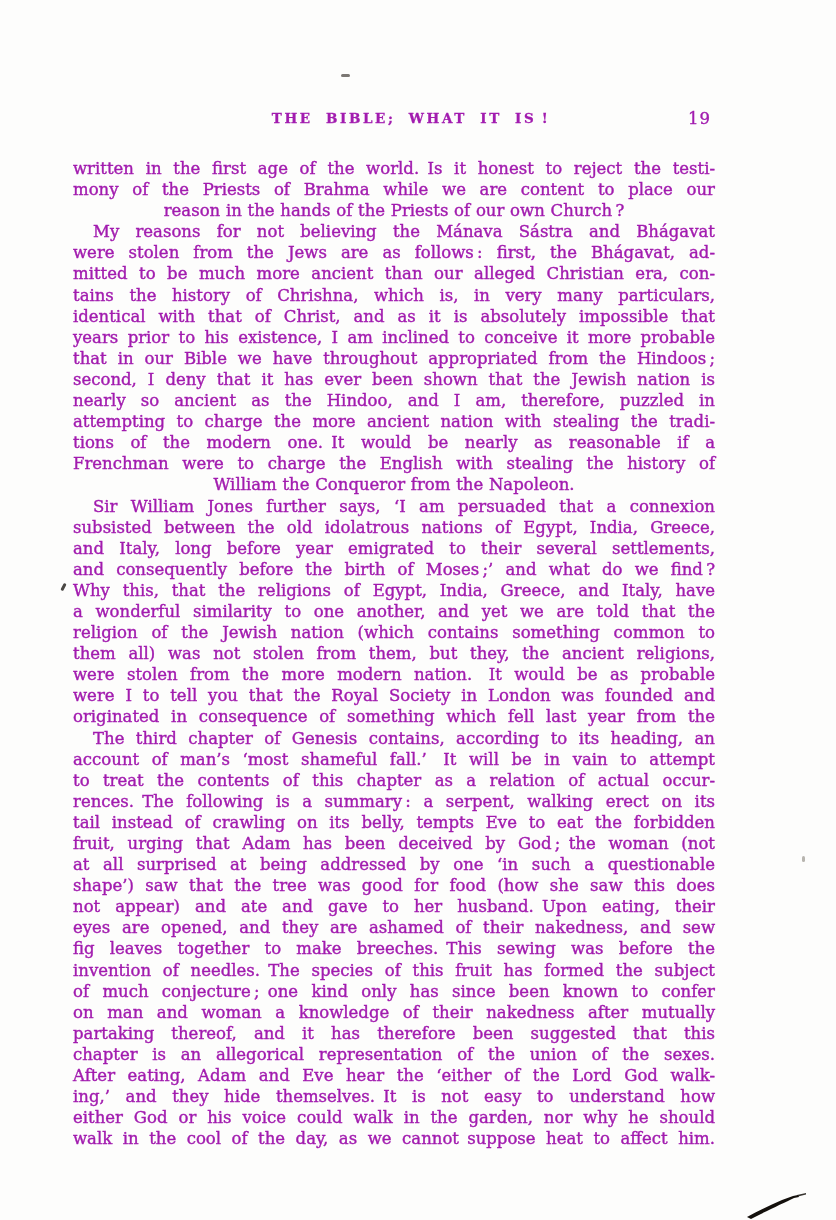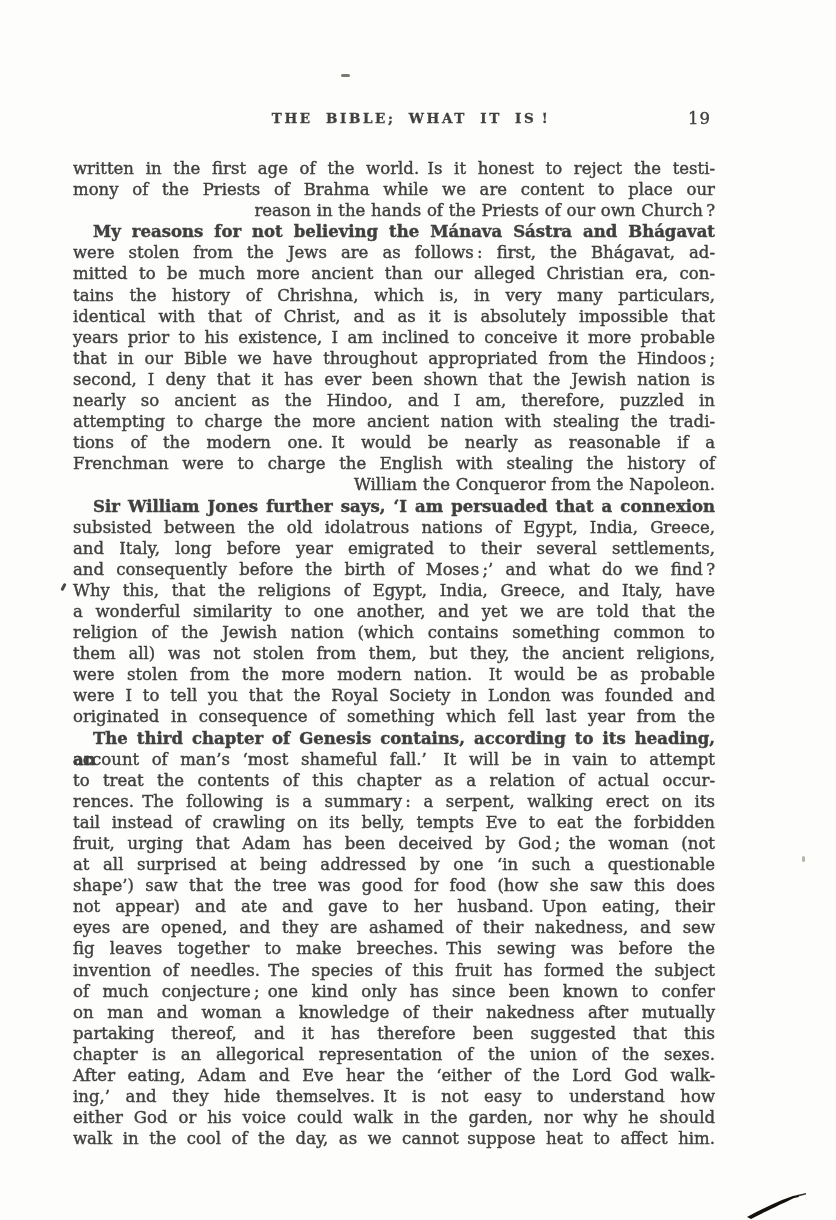--- a/index.html
+++ b/index.html
@@ -45,29 +45,29 @@
     left: 73px;
     top: 158px;
     width: 642px;
     font-size: 16.5px;
     line-height: 21.1px;
     -webkit-text-stroke: 0.4px;
     word-spacing: 0.5px;
   }
   .line {
     white-space: pre-wrap;
-    text-align: right;
+    text-align: center;
     height: 21.1px;
     overflow: visible;
   }
   .line.justify {
     text-align: justify;
     text-align-last: justify;
   }
-  .line.indent { text-indent: 20px; font-weight: bold; }
+  .line.indent { text-indent: 20px; }
   
   .speck-top {
     position: absolute;
     left: 341px;
     top: 74px;
     width: 9px;
     height: 3px;
     background: #5a5550;
     border-radius: 2px;
     opacity: 0.8;
@@ -97,21 +97,21 @@
     position: absolute;
     left: 746px;
     top: 1192px;
     width: 66px;
     height: 28px;
   }
 </style>
 </head>
 <body>
 
-<div class="page" style="background: rgb(253, 253, 252); color: #404040;">
+<div class="page" style="background: rgb(253, 253, 252); color: #a21caf;">
 
   <div class="speck-top"></div>
 
   <div class="running-header">
     <div class="running-title">THE BIBLE; WHAT IT IS !</div>
     <div class="page-number">19</div>
   </div>
 
   <div class="page-text">
       <div class="line justify">written in the first age of the world. Is it honest to reject the testi-</div>

